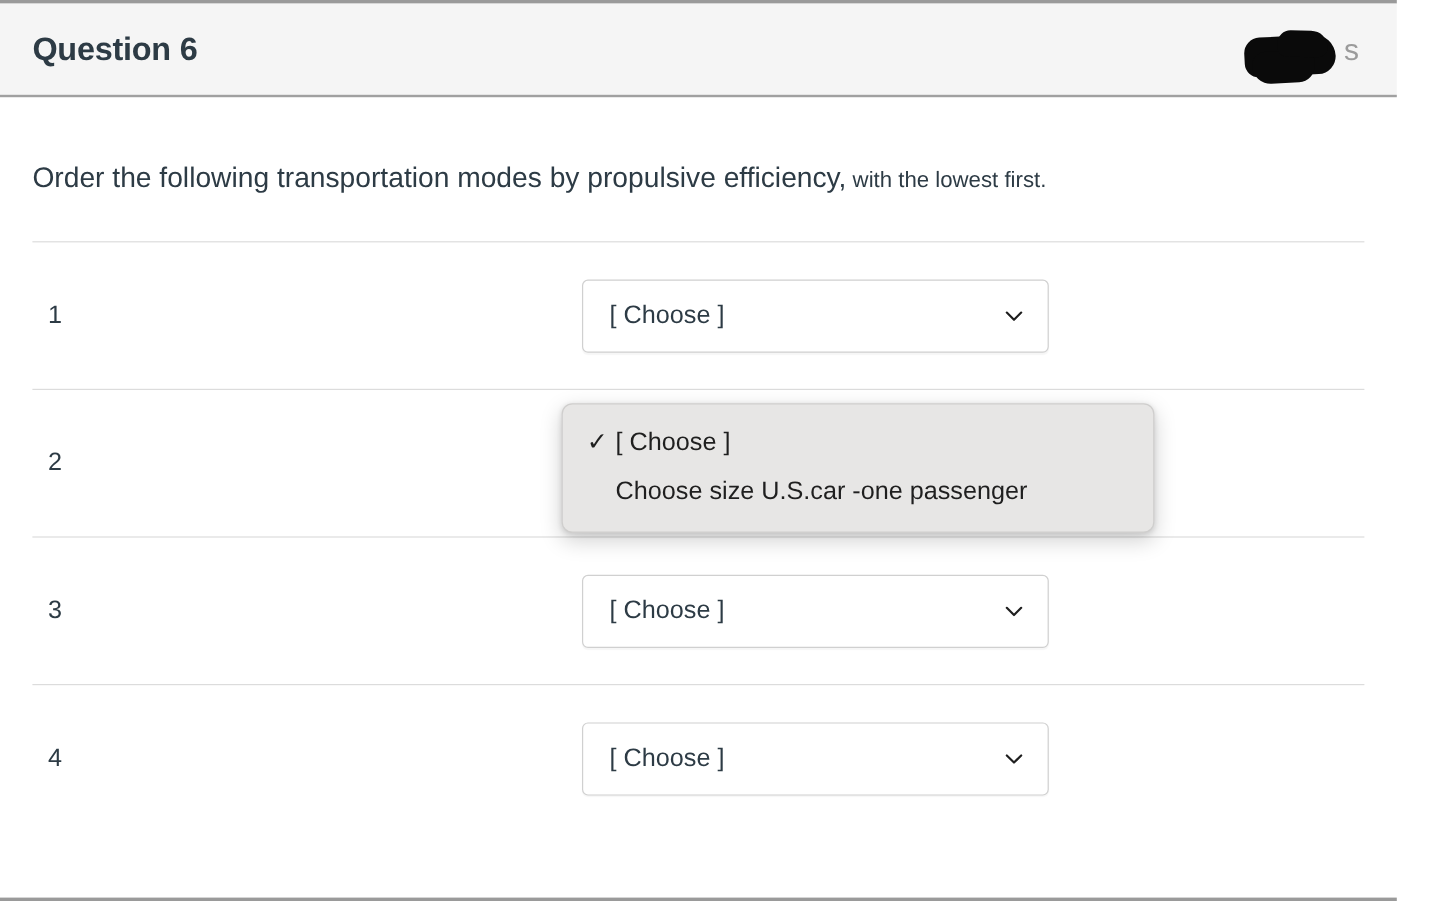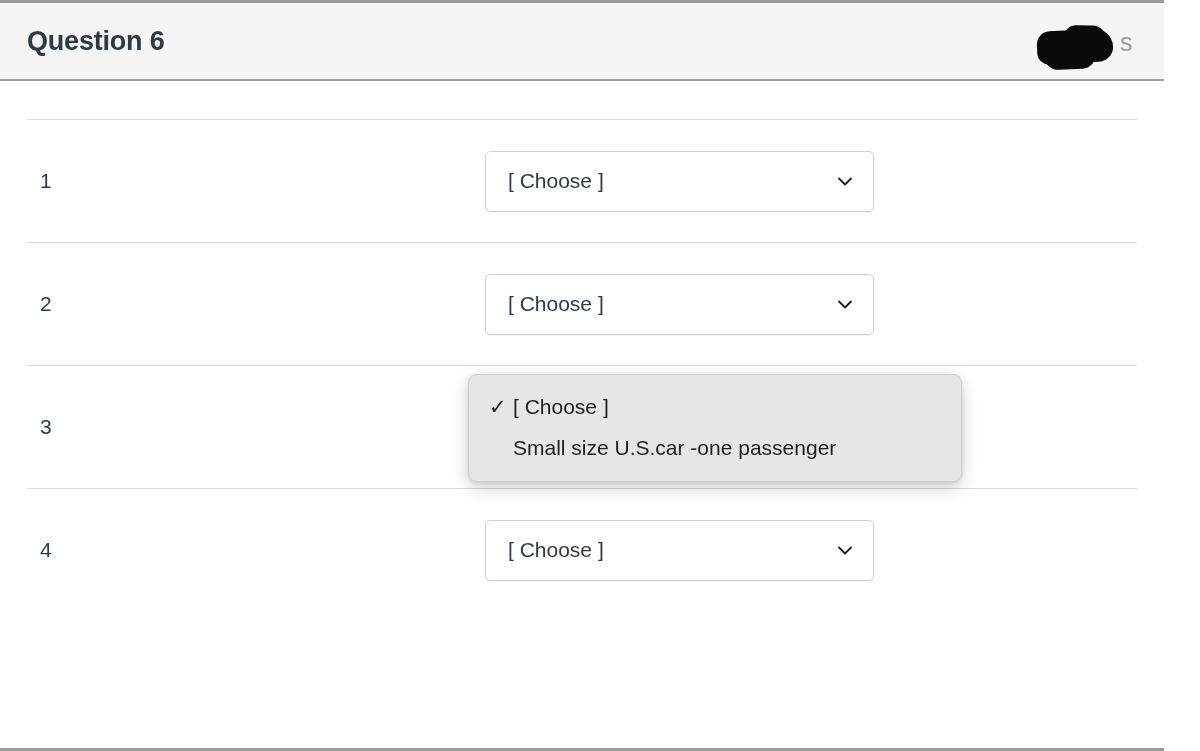--- a/index.html
+++ b/index.html
@@ -190,20 +190,23 @@
   <div id="question-header">
     <div id="question-title">Question 6</div>
     <div id="header-right">
       <span class="points-text">s</span>
       <span class="redaction-blob"></span>
     </div>
   </div>
 
   <div id="question-body">
 
+    <div id="question-text">
+      <span>Order the following transportation modes by propulsive efficiency,</span><span class="sub-text"> with the lowest first.</span>
+    </div>
 
     <div id="answers">
 
       <div class="answer-row">
         <div class="answer-index">1</div>
         <div class="answer-select">
           <span>[ Choose ]</span>
           <span class="chevron-icon">
             <svg viewBox="0 0 22 22" width="22" height="22" aria-hidden="true">
               <polyline points="5,8.5 11,14.5 17,8.5" fill="none" stroke="#1f1f1f" stroke-width="1.8" stroke-linecap="round" stroke-linejoin="round"></polyline>
@@ -250,18 +253,18 @@
 
     </div>
 
     <div id="dropdown-popup">
       <div class="dropdown-option">
         <span class="dropdown-check">✓</span>
         <span class="dropdown-label">[ Choose ]</span>
       </div>
       <div class="dropdown-option">
         <span class="dropdown-check empty"></span>
-        <span class="dropdown-label">Small size U.S.car -one passenger</span>
+        <span class="dropdown-label">Choose size U.S.car -one passenger</span>
       </div>
     </div>
 
   </div>
 </div>
 
 </body></html>

